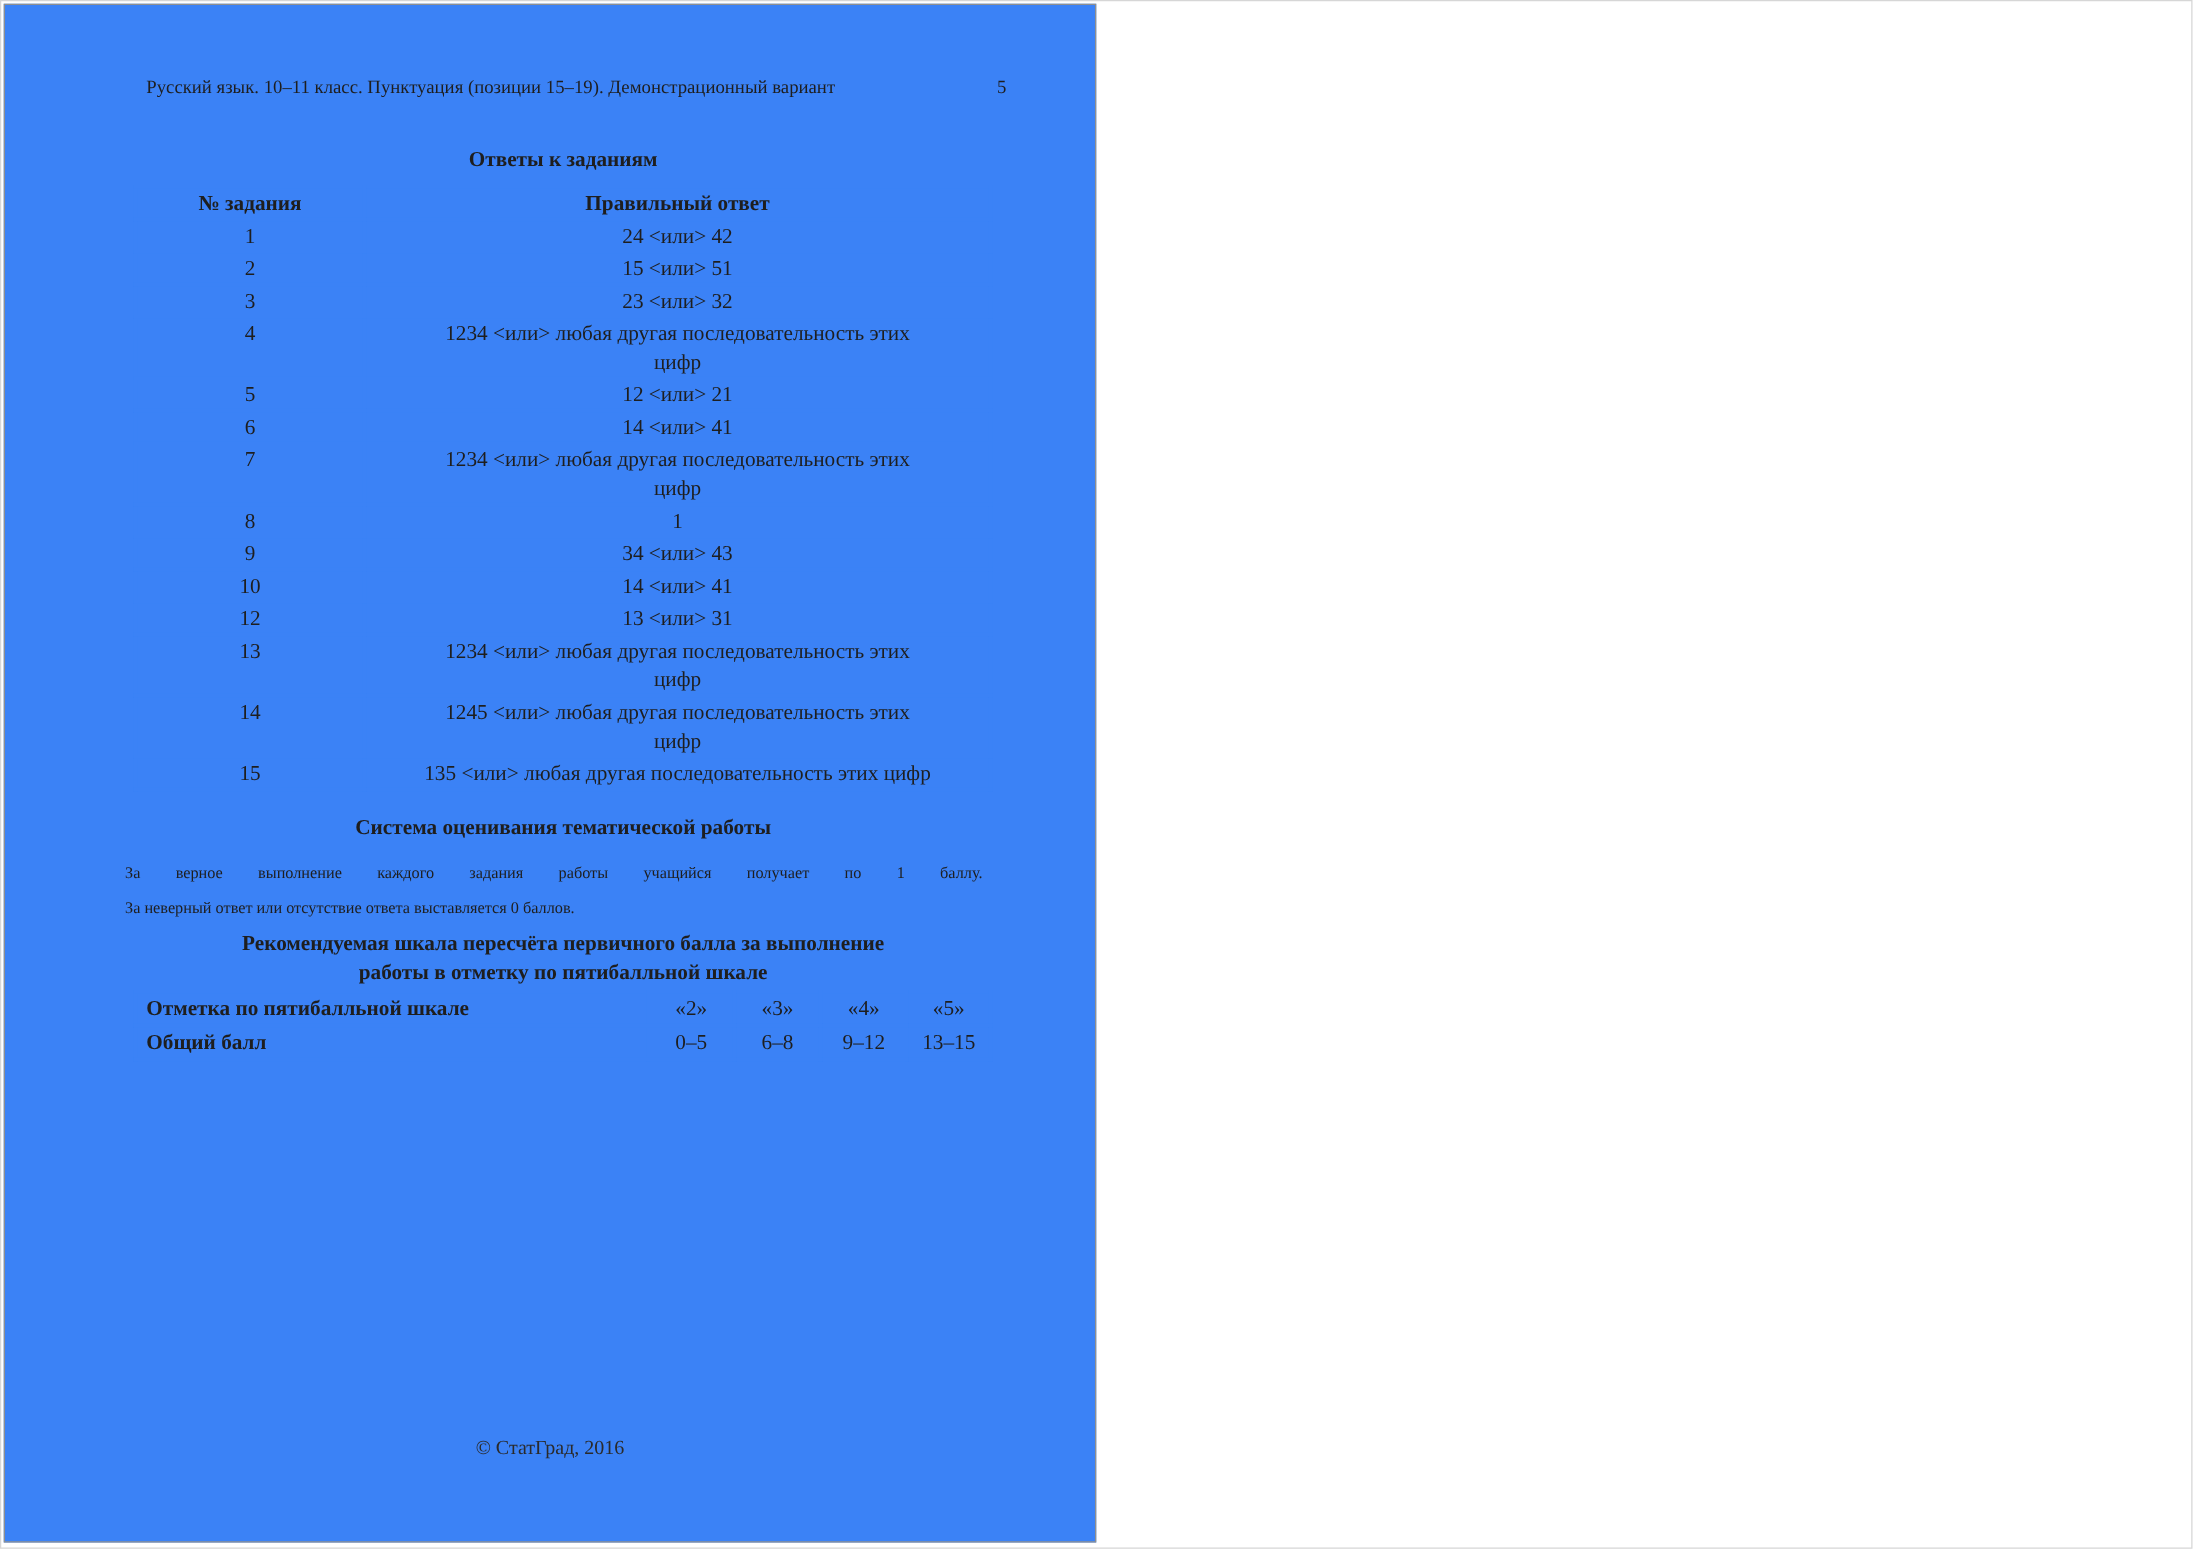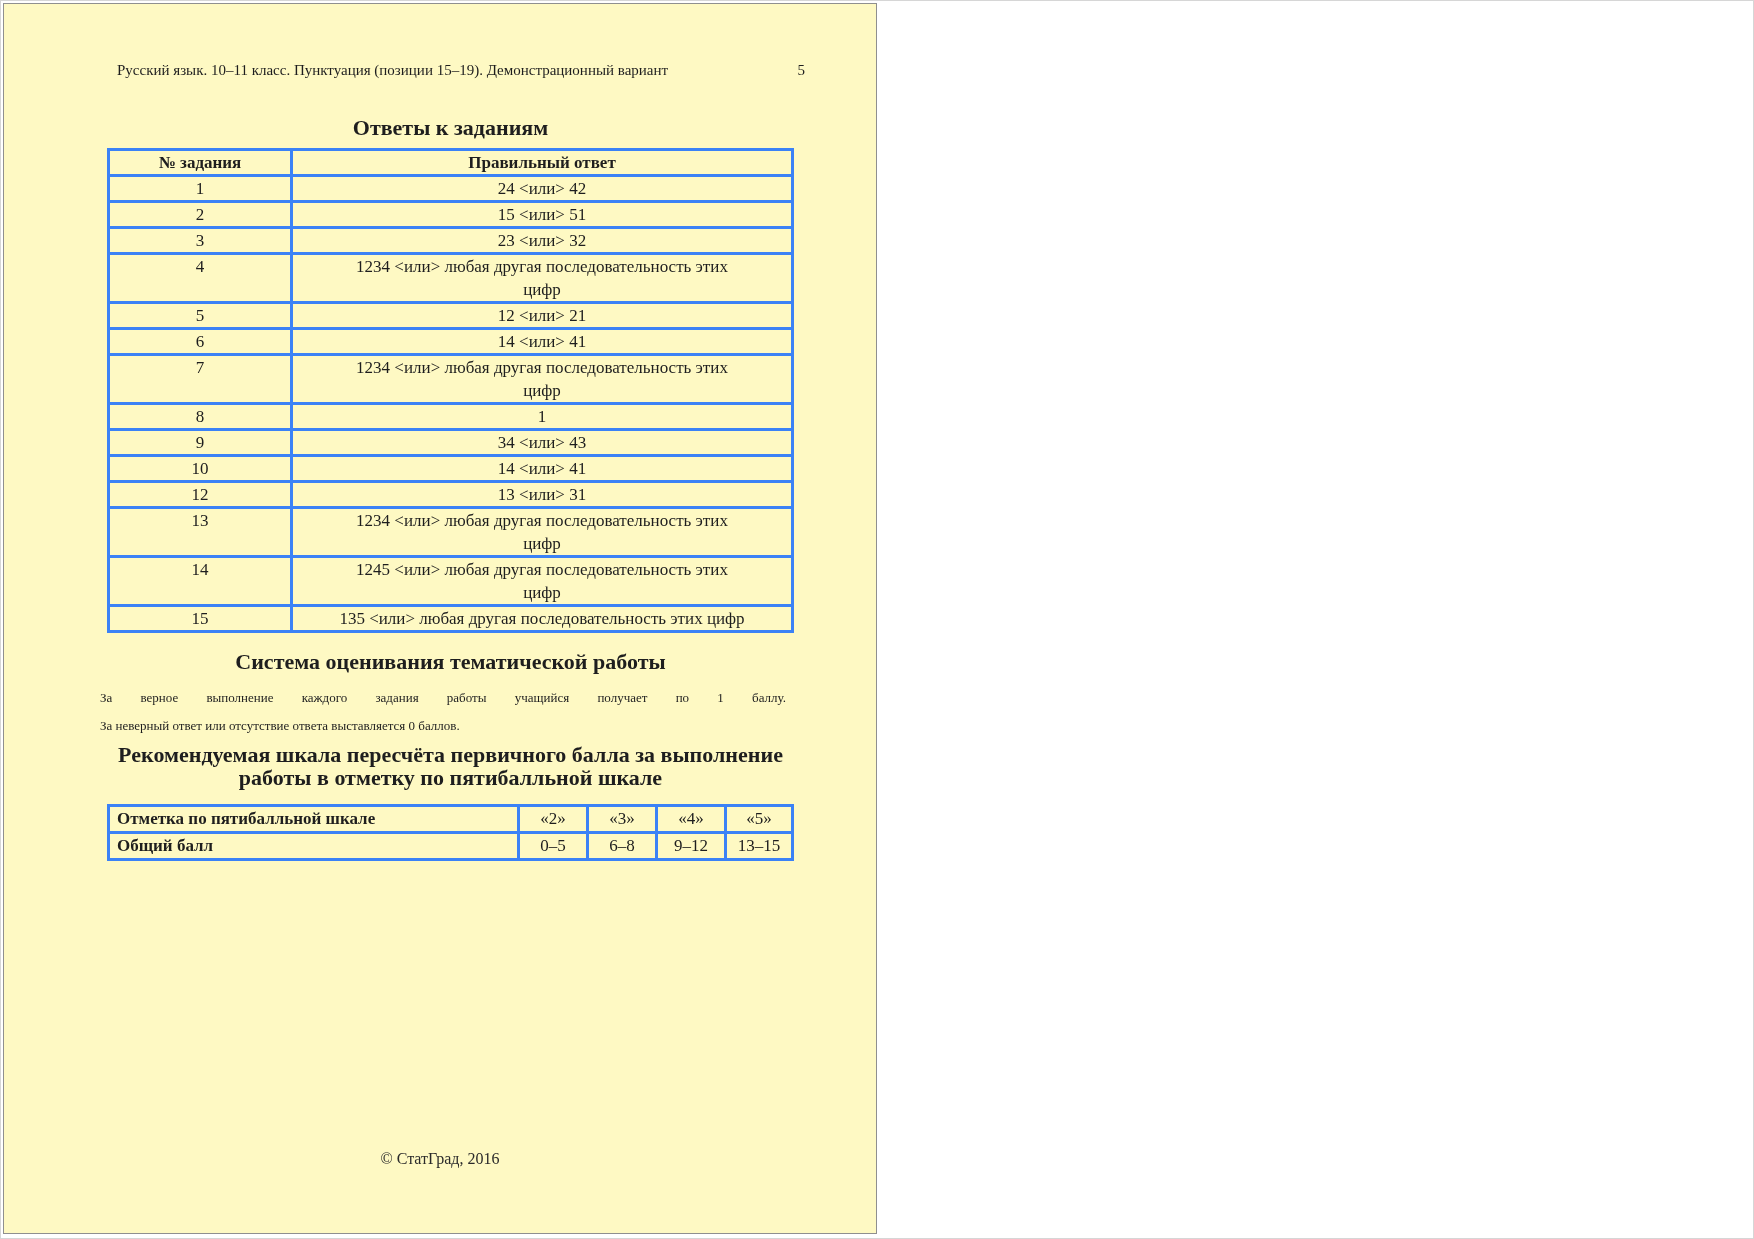--- a/index.html
+++ b/index.html
@@ -15,41 +15,41 @@
     color: #1e1e1e;
     overflow: hidden;
     box-shadow: inset 0 0 0 1px #d6d6d6;
   }
   .page {
     position: absolute;
     left: 3px;
     top: 3px;
     width: 872px;
     height: 1229px;
-    background: #fef9c3;
+    background: #3b82f6;
     border: 1px solid #8f8f8f;
   }
   .running-header {
     position: absolute;
     left: 113px;
     top: 58px;
     width: 688px;
     display: flex;
     justify-content: space-between;
     align-items: baseline;
     font-size: 15px;
     white-space: nowrap;
   }
   .section-title {
     position: absolute;
     left: 103px;
     width: 687px;
     text-align: center;
     font-weight: bold;
-    font-size: 22px;
+    font-size: 17px;
     line-height: 23px;
   }
   .title-answers { top: 112px; }
   .title-grading { top: 646px; }
   .title-scale   { top: 739px; white-space: pre-line; }
 
   table {
     border-collapse: collapse;
     table-layout: fixed;
     font-size: 17px;
@@ -80,21 +80,20 @@
     line-height: 23px;
   }
   .para-1 { top: 682px; text-align: justify; text-align-last: justify; }
   .para-2 { top: 710px; }
 
   .scale-table {
     position: absolute;
     left: 103px;
     top: 788px;
     width: 687px;
-    margin-top: 12px;
   }
   .scale-table td { height: 24px; text-align: center; }
   .scale-table .lbl { text-align: left; font-weight: bold; padding-left: 7px; }
   .scale-col-label { width: 410px; }
   .scale-col-mark  { width: 69px; }
 
   .footer {
     position: absolute;
     left: 0;
     top: 1146px;

